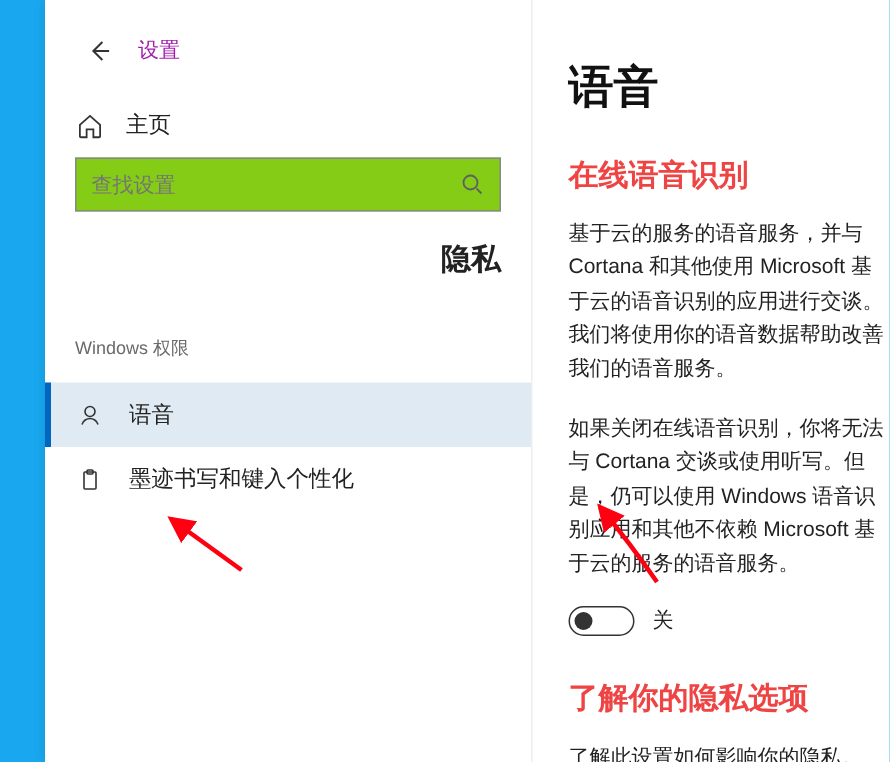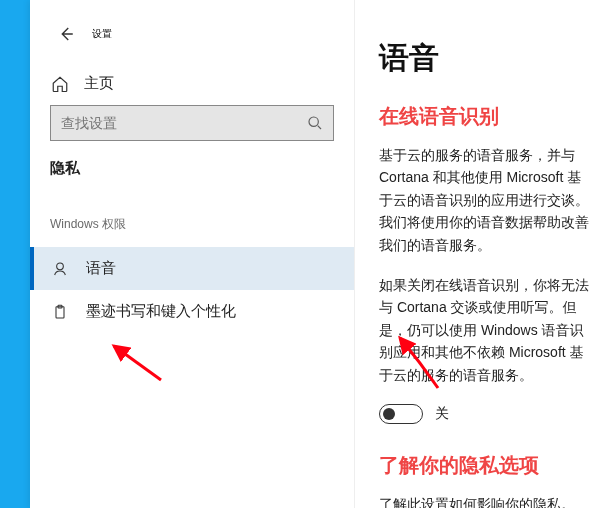--- a/index.html
+++ b/index.html
@@ -1,29 +1,29 @@
 <!DOCTYPE html>
 <html><head>
 <meta charset="utf-8">
 <style>
 * { margin: 0; padding: 0; box-sizing: border-box; font-family: "Microsoft YaHei", "Segoe UI", sans-serif; }
 body { background: #19a8ef; width: 593px; height: 508px; overflow: hidden; position: relative; }
 .window { position: absolute; left: 30px; top: 0; right: 0; bottom: 0; background: #fff; display: flex; box-shadow: -2px 0 6px rgba(0,0,0,.08); }
 .sidebar { width: 325px; background: #fff; padding-top: 10px; border-right: 1px solid #eee; }
 .header-row { display: flex; align-items: center; padding: 8px 20px 14px; }
 .back-btn { width: 32px; height: 32px; display: flex; align-items: center; justify-content: center; cursor: pointer; }
-.title { font-size: 10px; margin-left: 10px; color: #000000; }
+.title { font-size: 14px; margin-left: 10px; color: #a21caf; }
 .home-row { display: flex; align-items: center; padding: 10px 20px 12px; text-align: center; }
 .home-icon { width: 20px; display: flex; justify-content: center; }
 .home-text { margin-left: 14px; font-size: 15px; color: #222; }
 .search-wrap { padding: 0 20px 18px; }
-.search { display: flex; align-items: center; border: 1px solid #888; height: 36px; padding: 0 10px; background: #e5e5e5; }
+.search { display: flex; align-items: center; border: 1px solid #888; height: 36px; padding: 0 10px; background: #84cc16; }
 .search input { flex: 1; border: none; outline: none; font-size: 14px; color: #606060; background: transparent; }
 .search-icon { width: 16px; height: 16px; color: #606060; }
-.category { padding: 0 20px 18px; font-size: 15px; font-weight: 600; color: #222; }
+.category { padding: 0 20px 18px; font-size: 20px; font-weight: 600; color: #222; text-align: right; }
 .section-label { padding: 20px 20px 14px; font-size: 12px; color: #6a6a6a; }
 .nav-item { display: flex; align-items: center; padding: 12px 20px; cursor: pointer; font-size: 15px; color: #222; position: relative; }
 .nav-item.active { background: #dfeaf3; }
 .nav-item.active::before { content: ""; position: absolute; left: 0; top: 0; bottom: 0; width: 4px; background: #0067c0; }
 .nav-icon { width: 20px; display: flex; justify-content: center; color: #333; }
 .nav-label { margin-left: 16px; }
 .content { flex: 1; padding: 38px 0 0 24px; overflow: hidden; }
 h1 { font-size: 30px; font-weight: 600; color: #111; margin-bottom: 24px; }
 h2 { font-size: 20px; font-weight: 600; color: #ef4444; margin-bottom: 14px; }
 .para { font-size: 14px; color: #222; line-height: 1.6; margin-bottom: 18px; }

